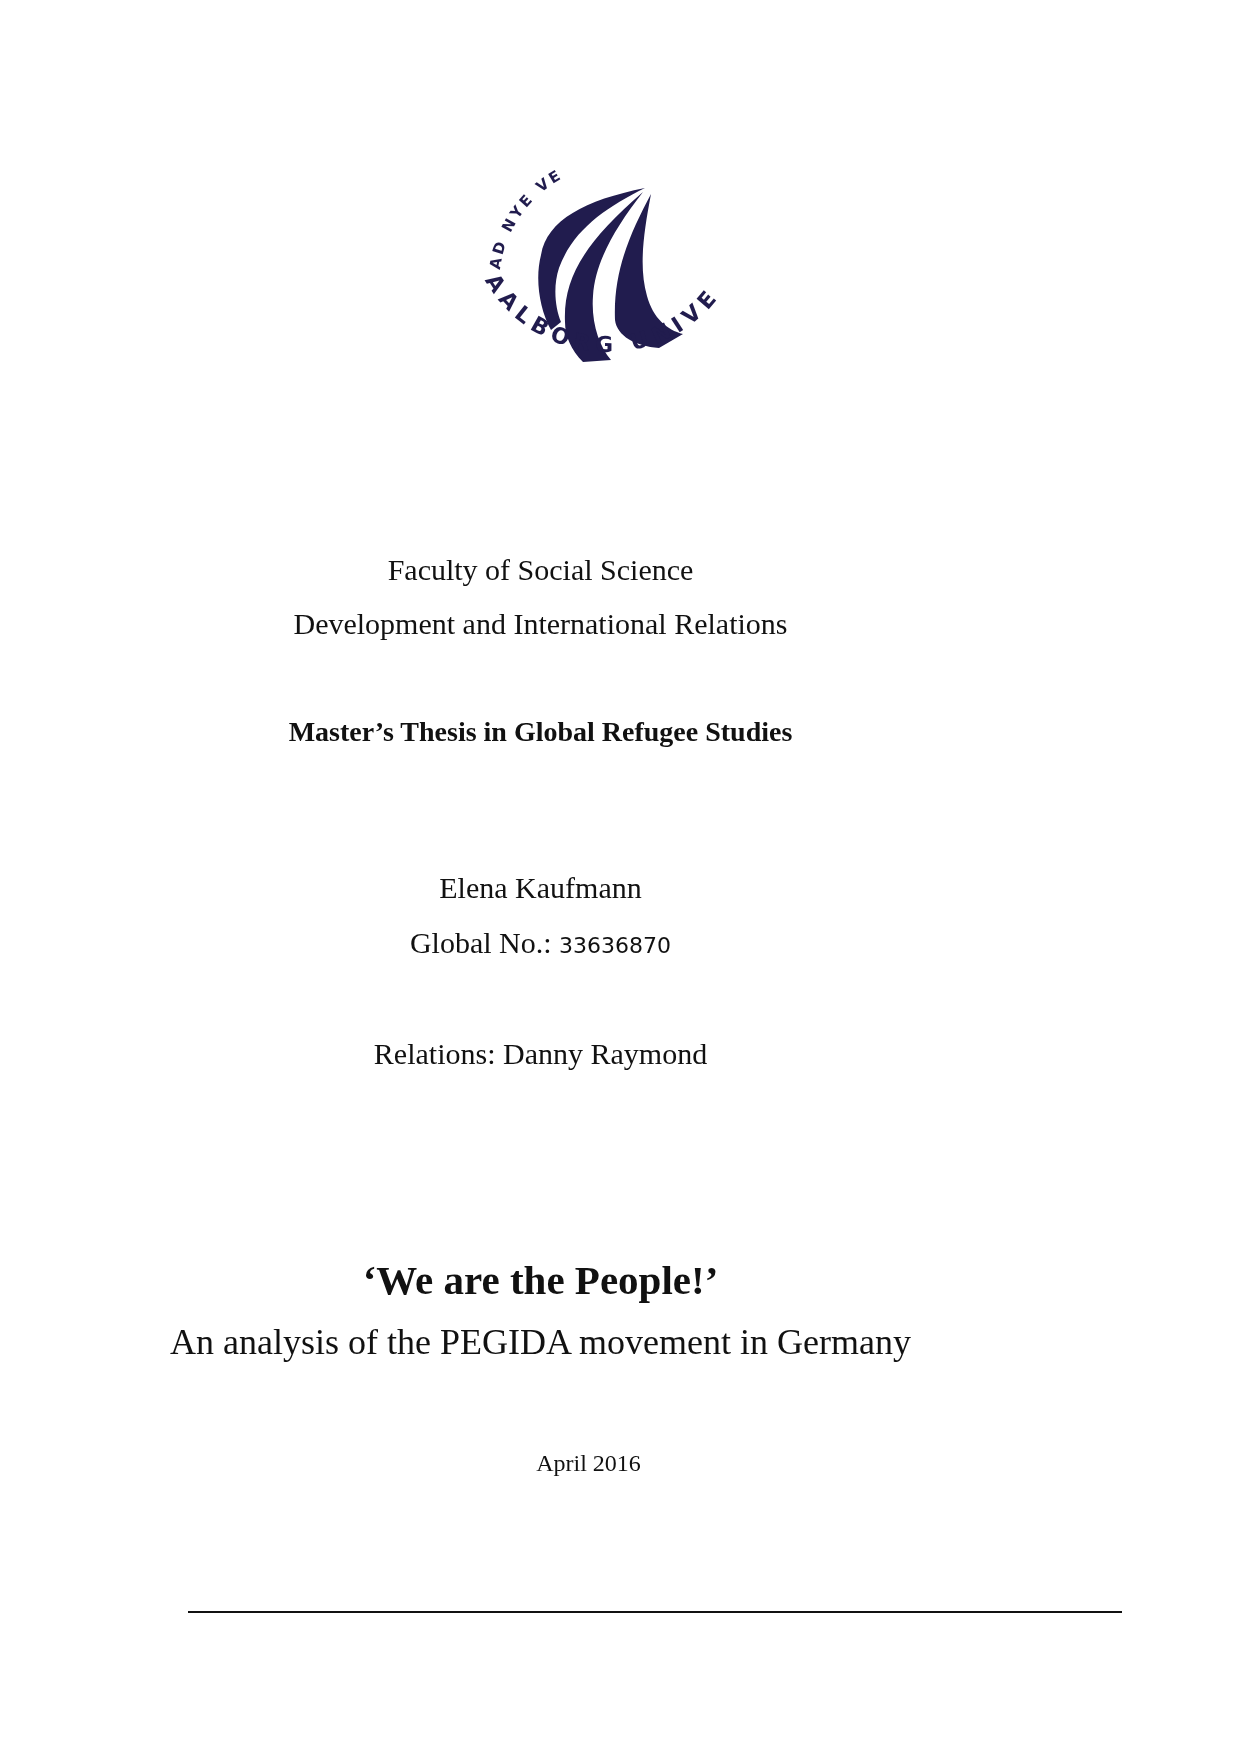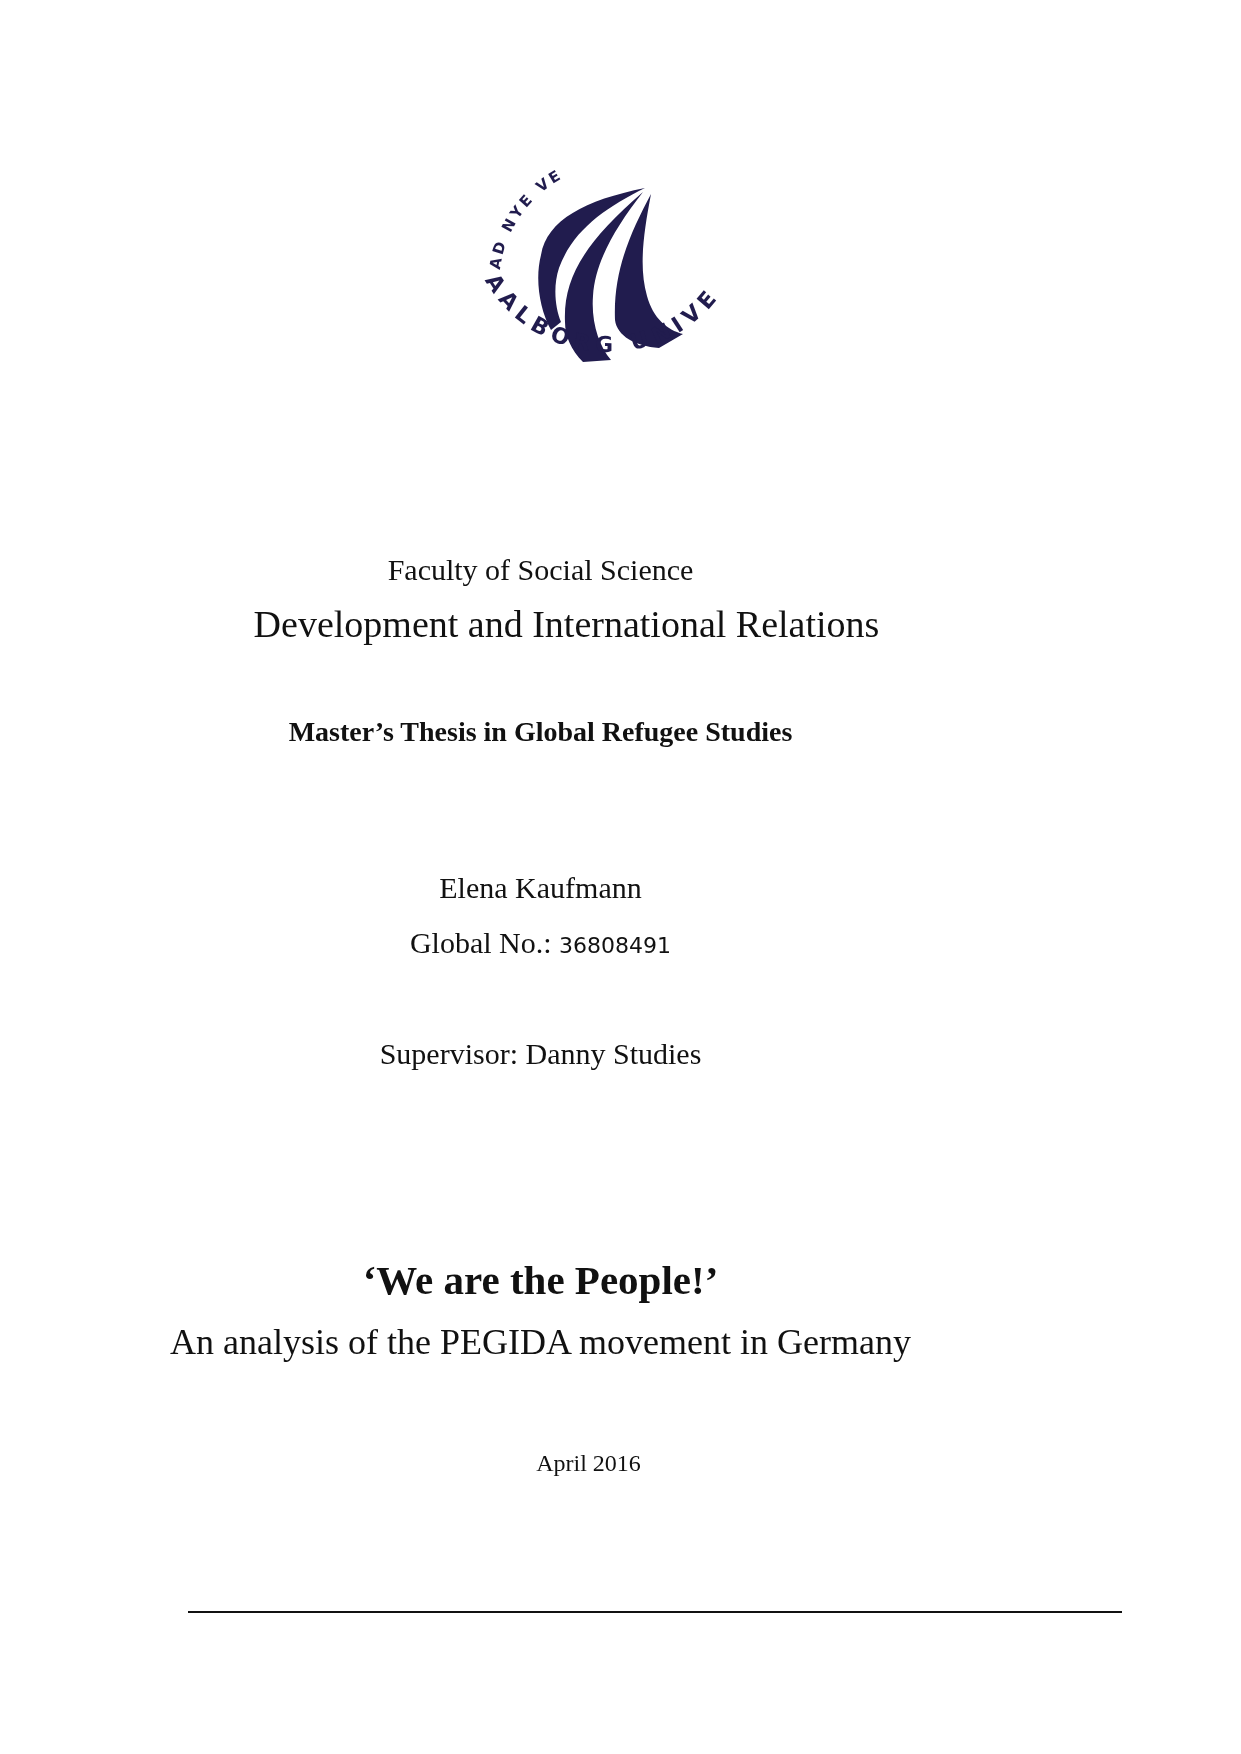--- a/index.html
+++ b/index.html
@@ -35,23 +35,22 @@
       text-align: center;
       white-space: nowrap;
     }
     .faculty {
       top: 552px;
       font-size: 30px;
       line-height: 36px;
     }
     .department {
       top: 606px;
-      font-size: 38px;
+      font-size: 30px;
       line-height: 36px;
-      padding-left: 26px;
     }
     .thesis-type {
       top: 714px;
       font-size: 28px;
       font-weight: bold;
       line-height: 36px;
     }
     .author {
       top: 870px;
       font-size: 30px;
@@ -125,24 +124,24 @@
     </svg>
   </div>
 
   <div class="centered faculty">Faculty of Social Science</div>
   <div class="centered department">Development and International Relations</div>
 
   <div class="centered author">Elena Kaufmann</div>
 
   <div class="centered thesis-type">Master’s Thesis in Global Refugee Studies</div>
   <div class="centered student-no">
-    <span>Global No.: </span><span class="num">36808491</span>
+    <span>Global No.: </span><span class="num">33636870</span>
   </div>
 
-  <div class="centered supervisor">Supervisor: Danny Studies</div>
+  <div class="centered supervisor">Relations: Danny Raymond</div>
 
   <div class="centered title-1">‘We are the People!’</div>
   <div class="centered title-2">An analysis of the PEGIDA movement in Germany</div>
 
   <div class="centered date">April 2016</div>
 
   <div class="rule"></div>
 </div>
 
 </body></html>

